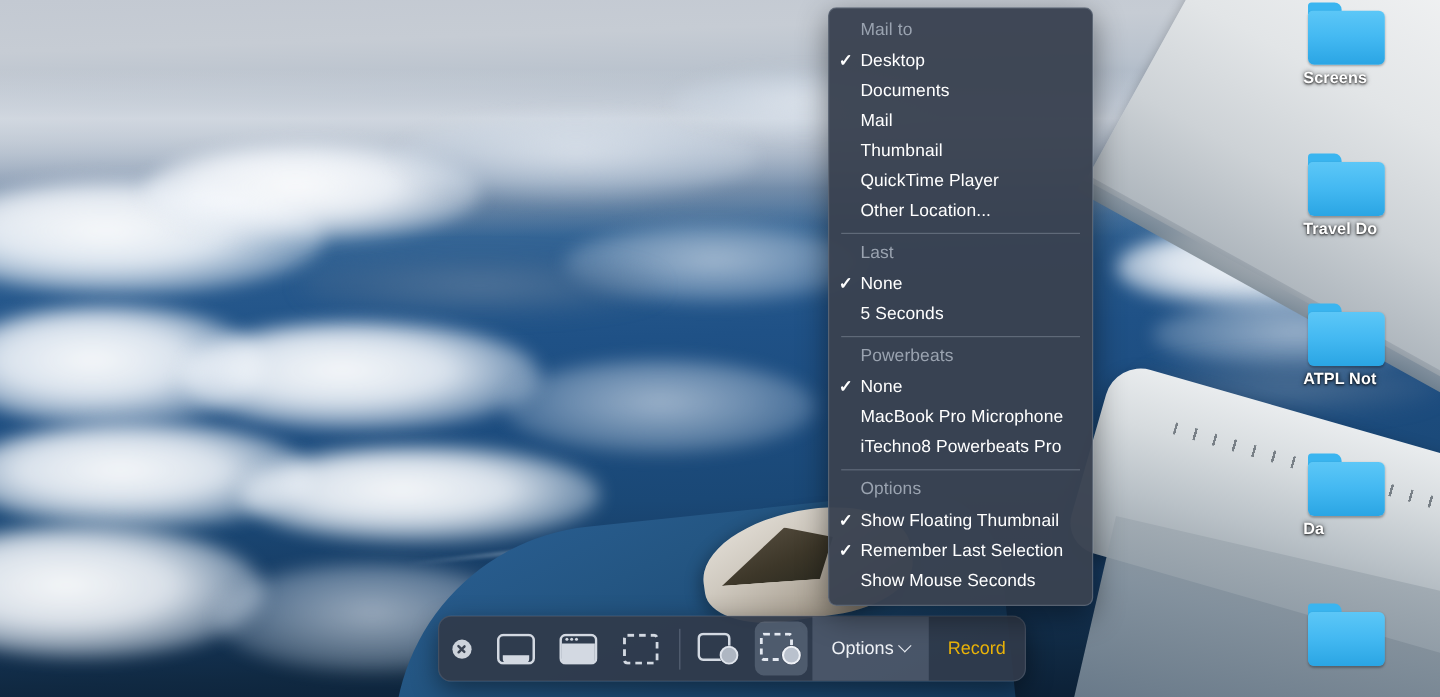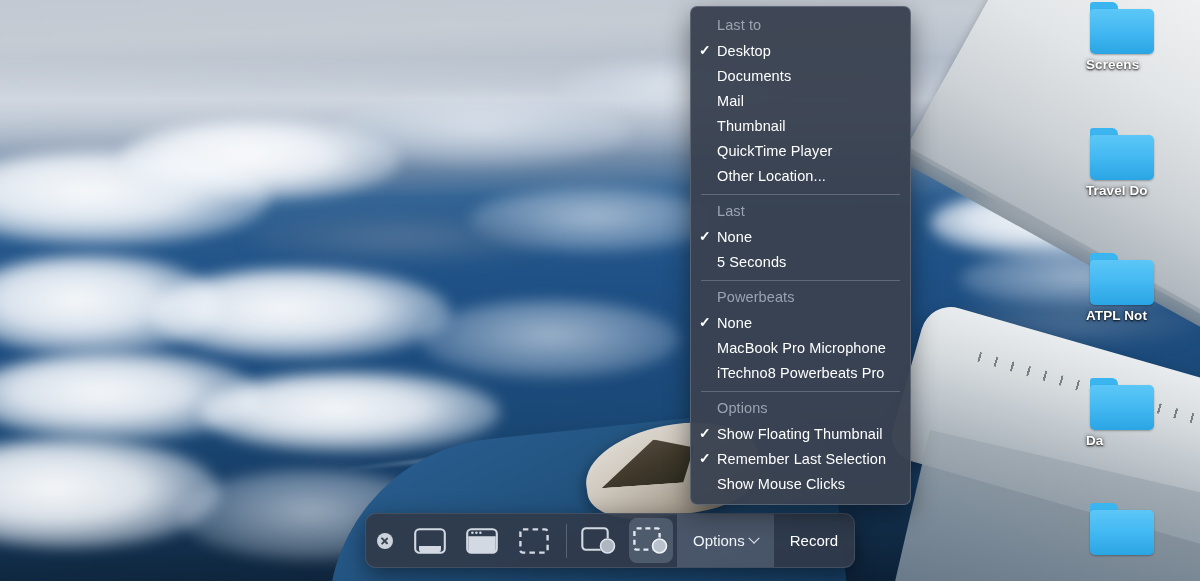--- a/index.html
+++ b/index.html
@@ -290,21 +290,21 @@
   .tb-text-btn {
     height: 55px;
     display: flex; align-items: center; justify-content: center;
     padding: 0 16px;
     font-size: 15px;
     color: #f0f3f7;
     gap: 5px;
     white-space: nowrap;
   }
   .tb-text-btn.active { background: rgba(200,214,235,.17); }
-  .tb-text-btn.dim { color: #ffffff; text-align: center; }
+  .tb-text-btn.dim { color: #eab308; text-align: center; }
   .chev {
     display: inline-block;
     width: 8px; height: 8px;
     border-right: 1.8px solid #e6eaf0;
     border-bottom: 1.8px solid #e6eaf0;
     transform: rotate(45deg) translate(-2px,-2px);
   }
 </style>
 </head>
 <body>
@@ -388,21 +388,21 @@
         <div class="tab"></div>
           <div class="body"></div>
       </div>
       <div class="desk-label"></div>
     </div>
 
   </div>
 
   <div class="menu">
 
-    <div class="menu-header">Last to</div>
+    <div class="menu-header">Mail to</div>
     <div class="menu-item">
       <span class="tick">✓</span>
       <span>Desktop</span>
     </div>
     <div class="menu-item">
       <span>Documents</span>
     </div>
     <div class="menu-item">
       <span>Mail</span>
     </div>
@@ -446,21 +446,21 @@
     <div class="menu-header">Options</div>
     <div class="menu-item">
       <span class="tick">✓</span>
       <span>Show Floating Thumbnail</span>
     </div>
     <div class="menu-item">
       <span class="tick">✓</span>
       <span>Remember Last Selection</span>
     </div>
     <div class="menu-item">
-      <span>Show Mouse Clicks</span>
+      <span>Show Mouse Seconds</span>
     </div>
 
   </div>
 
   <div class="toolbar">
 
     <div class="tb-close">
       <div class="close-circle"></div>
     </div>
 

